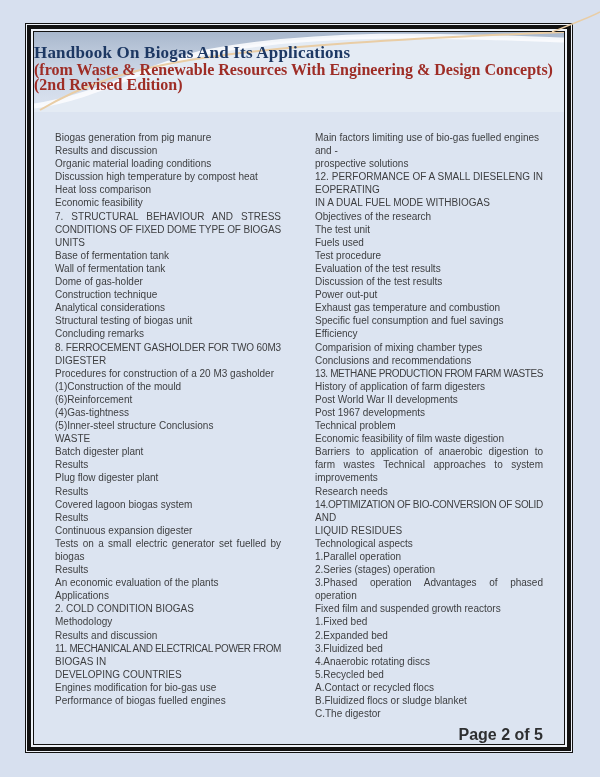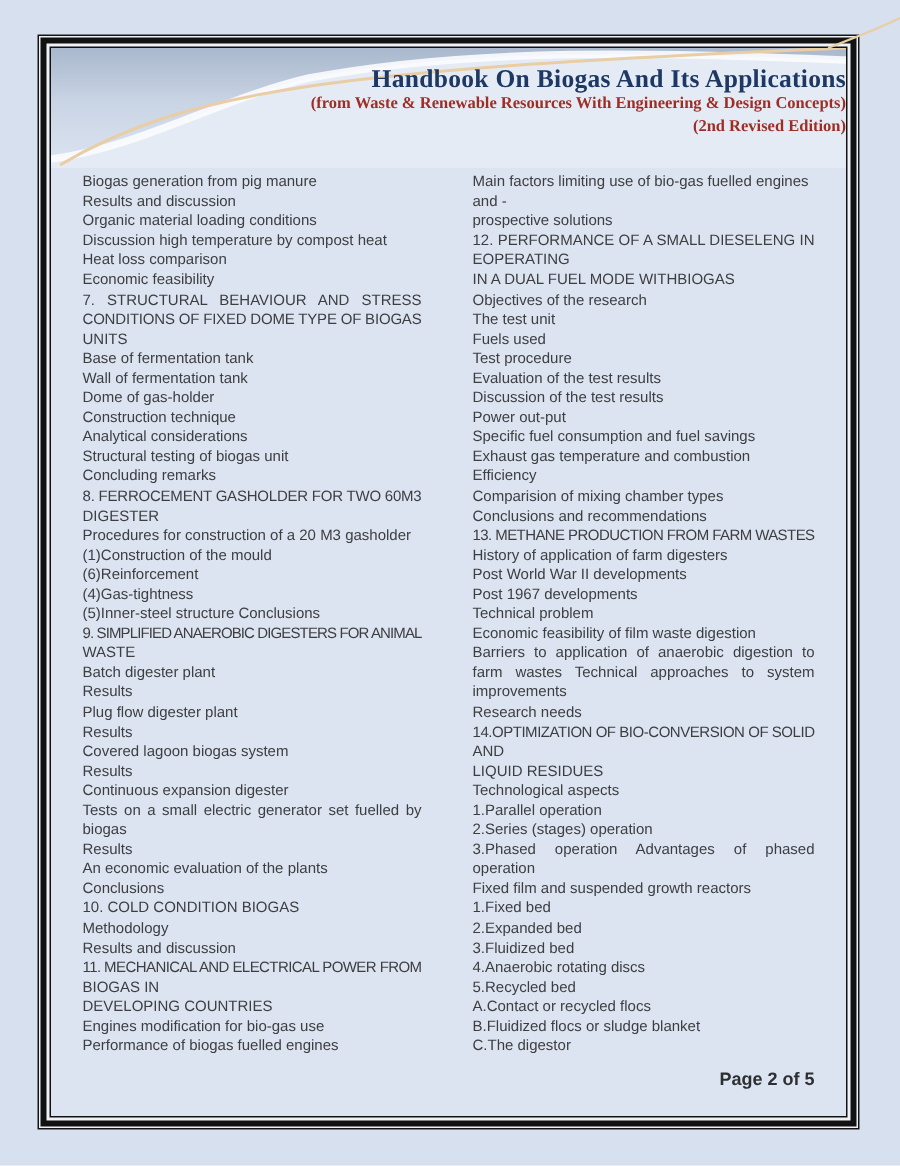--- a/index.html
+++ b/index.html
@@ -17,44 +17,44 @@
     border:1px solid #121212; padding:1px; background:#eef2f8; z-index:1;
   }
   .f2 { width:100%; height:100%; border:4px solid #121212; padding:2px; background:#eef2f8; }
   .f3 { width:100%; height:100%; border:1px solid #121212; }
 
   .content { width:100%; height:100%; background:#dce4f1; overflow:hidden; }
 
   
   .header { position:relative; height:80px; }
   .header-art { position:absolute; left:0; top:0; width:100%; height:100%; display:block; }
-  .titles { position:relative; z-index:2; text-align:right; padding-top:11px; }
+  .titles { position:relative; z-index:2; text-align:left; padding-top:11px; }
   .doc-title {
     font-family:"Liberation Serif", serif; font-weight:bold;
     font-size:17px; line-height:19px; color:#1d3863; letter-spacing:0.2px;
   }
   .doc-sub {
     font-family:"Liberation Serif", serif; font-weight:bold;
-    font-size:11px; line-height:15px; color:#9e2d26;
+    font-size:16px; line-height:15px; color:#9e2d26;
   }
 
   
-  .body-wrap { padding:3px 21px 0 21px; }
+  .body-wrap { padding:3px 21px 0 21px;margin-top:16px; }
   .columns { display:flex; gap:34px; }
   .col { flex:none; }
   .col-left  { width:226px; }
   .col-right { width:228px; }
   .line {
     font-size:10px; line-height:13.1px; height:13.1px;
     color:#3d3e40; white-space:nowrap; overflow:visible;
   }
   .line.j { text-align:justify; text-align-last:justify; }
 
   .footer { padding:6px 21px 0 21px; text-align:right; }
-  .page-num { font-size:12px; font-weight:bold; color:#2e2f31; }
+  .page-num { font-size:16px; font-weight:bold; color:#2e2f31; }
 
   
   .outer-arc { position:absolute; left:0; top:0; z-index:3; pointer-events:none; }
 </style>
 </head>
 <body>
 
 <div class="page">
 
   <div class="f1">
@@ -102,35 +102,34 @@
                   <div class="line"><span>Analytical considerations</span></div>
                   <div class="line"><span>Structural testing of biogas unit</span></div>
                   <div class="line"><span>Concluding remarks</span></div>
                   <div class="line" style="letter-spacing: -0.144426px; text-align: right;"><span>8. FERROCEMENT GASHOLDER FOR TWO 60M3</span></div>
                   <div class="line"><span>DIGESTER</span></div>
                   <div class="line"><span>Procedures for construction of a 20 M3 gasholder</span></div>
                   <div class="line"><span>(1)Construction of the mould</span></div>
                   <div class="line"><span>(6)Reinforcement</span></div>
                   <div class="line"><span>(4)Gas-tightness</span></div>
                   <div class="line"><span>(5)Inner-steel structure Conclusions</span></div>
-                  <div class="line" style="letter-spacing: -0.584872px;"><span>9. SIMPLIFIED ANAEROBIC DIGESTERS FOR ANIMAL</span></div>
                   <div class="line"><span>WASTE</span></div>
                   <div class="line"><span>Batch digester plant</span></div>
                   <div class="line"><span>Results</span></div>
                   <div class="line"><span>Plug flow digester plant</span></div>
                   <div class="line"><span>Results</span></div>
                   <div class="line"><span>Covered lagoon biogas system</span></div>
                   <div class="line"><span>Results</span></div>
                   <div class="line"><span>Continuous expansion digester</span></div>
                   <div class="line j"><span>Tests on a small electric generator set fuelled by</span></div>
                   <div class="line"><span>biogas</span></div>
                   <div class="line"><span>Results</span></div>
                   <div class="line"><span>An economic evaluation of the plants</span></div>
-                  <div class="line"><span>Conclusions</span></div>
-                  <div class="line"><span>10. COLD CONDITION BIOGAS</span></div>
+                  <div class="line"><span>Applications</span></div>
+                  <div class="line"><span>2. COLD CONDITION BIOGAS</span></div>
                   <div class="line"><span>Methodology</span></div>
                   <div class="line"><span>Results and discussion</span></div>
                   <div class="line j" style="letter-spacing: -0.383594px;"><span>11. MECHANICAL AND ELECTRICAL POWER FROM</span></div>
                   <div class="line"><span>BIOGAS IN</span></div>
                   <div class="line"><span>DEVELOPING COUNTRIES</span></div>
                   <div class="line"><span>Engines modification for bio-gas use</span></div>
                   <div class="line"><span>Performance of biogas fuelled engines</span></div>
                 </div>
               <div class="col col-right">
                   <div class="line"><span>Main factors limiting use of bio-gas fuelled engines</span></div>
@@ -139,22 +138,22 @@
                   <div class="line j"><span>12. PERFORMANCE OF A SMALL DIESELENG IN</span></div>
                   <div class="line"><span>EOPERATING</span></div>
                   <div class="line"><span>IN A DUAL FUEL MODE WITHBIOGAS</span></div>
                   <div class="line"><span>Objectives of the research</span></div>
                   <div class="line"><span>The test unit</span></div>
                   <div class="line"><span>Fuels used</span></div>
                   <div class="line"><span>Test procedure</span></div>
                   <div class="line"><span>Evaluation of the test results</span></div>
                   <div class="line"><span>Discussion of the test results</span></div>
                   <div class="line"><span>Power out-put</span></div>
+                  <div class="line"><span>Exhaust gas temperature and combustion</span></div>
                   <div class="line"><span>Specific fuel consumption and fuel savings</span></div>
-                  <div class="line"><span>Exhaust gas temperature and combustion</span></div>
                   <div class="line"><span>Efficiency</span></div>
                   <div class="line"><span>Comparision of mixing chamber types</span></div>
                   <div class="line"><span>Conclusions and recommendations</span></div>
                   <div class="line" style="letter-spacing: -0.384215px;"><span>13. METHANE PRODUCTION FROM FARM WASTES</span></div>
                   <div class="line"><span>History of application of farm digesters</span></div>
                   <div class="line"><span>Post World War II developments</span></div>
                   <div class="line"><span>Post 1967 developments</span></div>
                   <div class="line"><span>Technical problem</span></div>
                   <div class="line"><span>Economic feasibility of film waste digestion</span></div>
                   <div class="line j"><span>Barriers to application of anaerobic digestion to</span></div>

